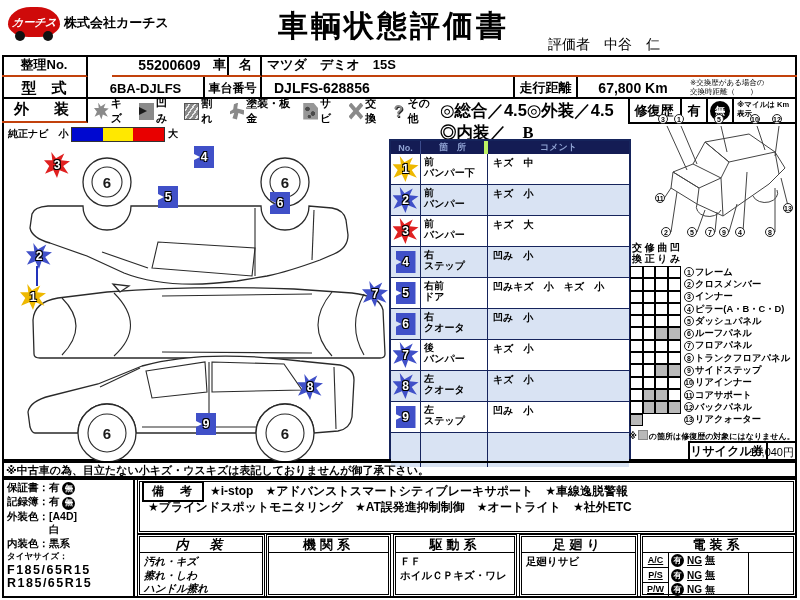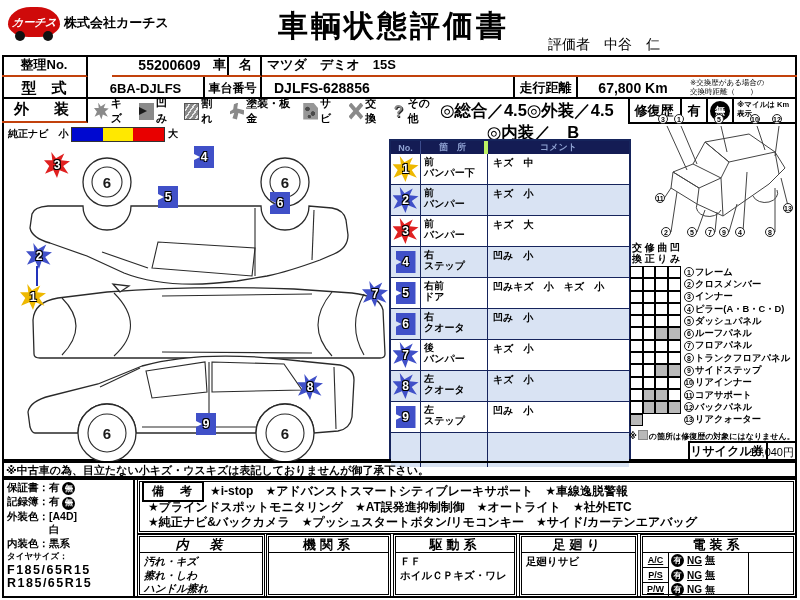--- a/index.html
+++ b/index.html
@@ -149,21 +149,21 @@
         <span class="lg-lb">その他</span>
       </span>
     </div>
   <div class="abs" style="left:8px;top:127px;font-size:10px;font-weight:bold;">
     <span>純正ナビ</span>　<span>小</span>
     <span class="dmg-bar"></span>
     <span>大</span>
   </div>
   <div class="abs" style="left:440px;top:100px;width:190px;font-size:16.5px;font-weight:bold;">
     <div><span>◎総合／4.5</span><span>◎外装／4.5</span></div>
-    <div style="text-align:center;padding-right:4px;"><span>◎内装／　B</span></div>
+    <div style="text-align:left;padding-right:4px;font-family:Liberation Serif, serif;"><span>◎内装／　B</span></div>
   </div>
 
   <div class="bx" style="left:628px;top:97px;width:169px;height:27px;"></div>
   <div class="cell cc brd-r" style="left:628px;top:97px;width:54px;height:27px;font-size:13px;">修復歴</div>
   <div class="cell cc brd-r" style="left:682px;top:97px;width:26px;height:27px;font-size:13px;">有</div>
   <div class="cell cc brd-r" style="left:708px;top:97px;width:26px;height:27px;">
     <span class="badge badge-md">
         <span class="strike">無</span>
       </span>
   </div>
@@ -506,21 +506,20 @@
     <div style="font-size:12.5px;letter-spacing:1.5px;">F185/65R15</div>
     <div style="font-size:12.5px;letter-spacing:1.5px;">R185/65R15</div>
   </div>
 
   <div class="dbl" style="left:139px;top:481px;width:655px;height:51px;">
     <div style="display:flex;align-items:center;height:18px;">
       <span style="border:2px solid #000;font-weight:bold;font-size:12px;padding:0 8px;margin:1px 6px 0 2px;letter-spacing:2px;">備　考</span>
       <span style="font-size:12px;font-weight:bold;">★i-stop　★アドバンストスマートシティブレーキサポート　★車線逸脱警報</span>
     </div>
     <div style="font-size:12px;font-weight:bold;padding-left:8px;line-height:15px;">★ブラインドスポットモニタリング　★AT誤発進抑制制御　★オートライト　★社外ETC</div>
-    <div style="font-size:12px;font-weight:bold;padding-left:8px;line-height:15px;">★純正ナビ&amp;バックカメラ　★プッシュスタートボタン/リモコンキー　★サイド/カーテンエアバッグ</div>
   </div>
 
   <div class="dbl" style="left:139px;top:536px;width:124px;height:59px;font-style:italic;">
     <div class="bb-title">内　装</div>
     <div class="bb-lines" id="interior-lines">
         <div>汚れ・キズ</div>
         <div>擦れ・しわ</div>
         <div>ハンドル擦れ</div>
       </div>
   </div>

